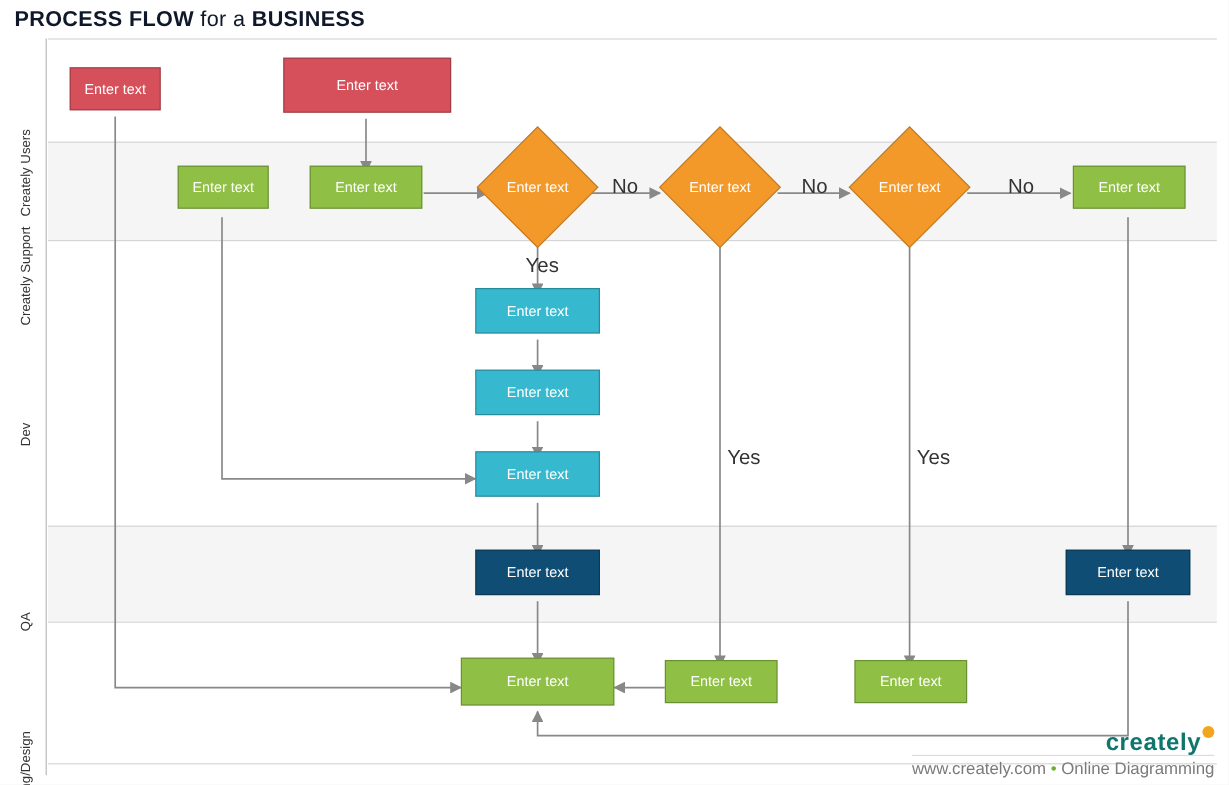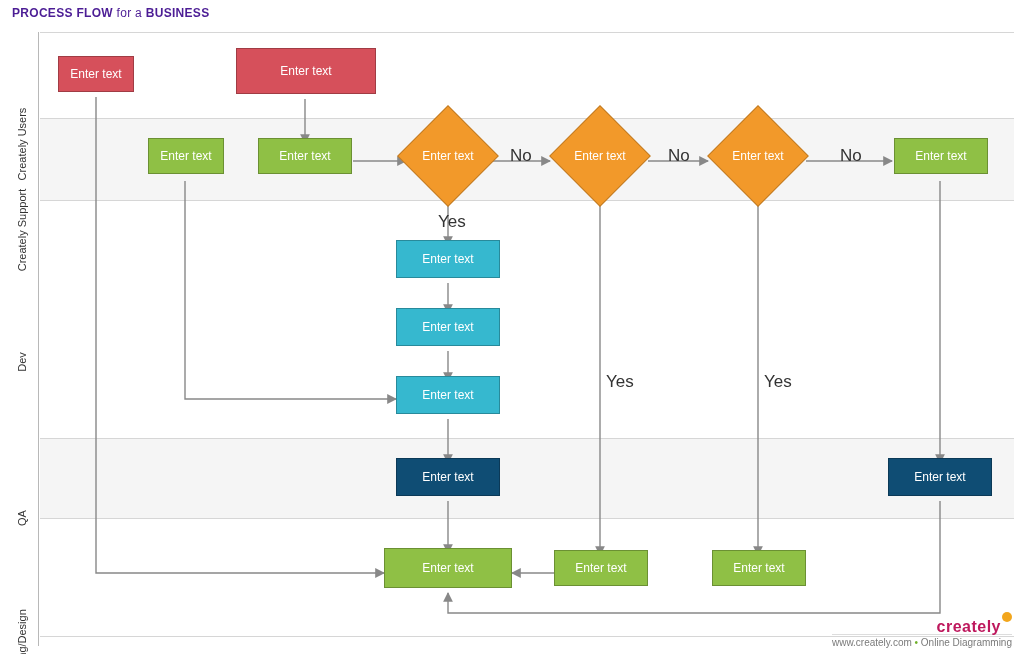--- a/index.html
+++ b/index.html
@@ -11,22 +11,22 @@
   }
   .page {
     position: relative;
     width: 1024px; height: 654px;
     background: #fff;
     box-sizing: border-box;
   }
   .title {
     position: absolute;
     left: 12px; top: 6px;
-    color: #4c1d95;
-    font-size: 12px;
+    color: #0f172a;
+    font-size: 18px;
     font-weight: 700;
     letter-spacing: .3px;
   }
   .title .light { font-weight: 400; }
   .lane-col {
     position: absolute;
     left: 8px; top: 32px; bottom: 8px;
     width: 30px;
     border-right: 1px solid #b8b8b8;
   }
@@ -98,30 +98,30 @@
     left: 0; top: 0; right: 0; bottom: 0;
     width: 100%; height: 100%;
     pointer-events: none;
   }
   .footer {
     position: absolute;
     right: 12px; bottom: 6px;
     text-align: right;
   }
   .logo {
-    font-size: 16px; font-weight: 700; color: #be185d;
+    font-size: 20px; font-weight: 700; color: #0f766e;
     letter-spacing: .5px;
   }
   .logo .bulb {
     display: inline-block; width: 10px; height: 10px;
     background: #f2a61d; border-radius: 50%;
     position: relative; top: -10px; margin-left: 1px;
   }
   .tagline {
-    font-size: 10px; color: #7a7a7a; margin-top: -2px; border-top: 1px solid #ddd; padding-top: 2px;
+    font-size: 14px; color: #7a7a7a; margin-top: -2px; border-top: 1px solid #ddd; padding-top: 2px;
   }
   .tagline .dot { color: #6fb028; }
 </style>
 </head>
 <body>
 
 <div class="page">
   <div class="title">
     <span>PROCESS FLOW</span><span class="light"> for a </span><span>BUSINESS</span>
   </div>

